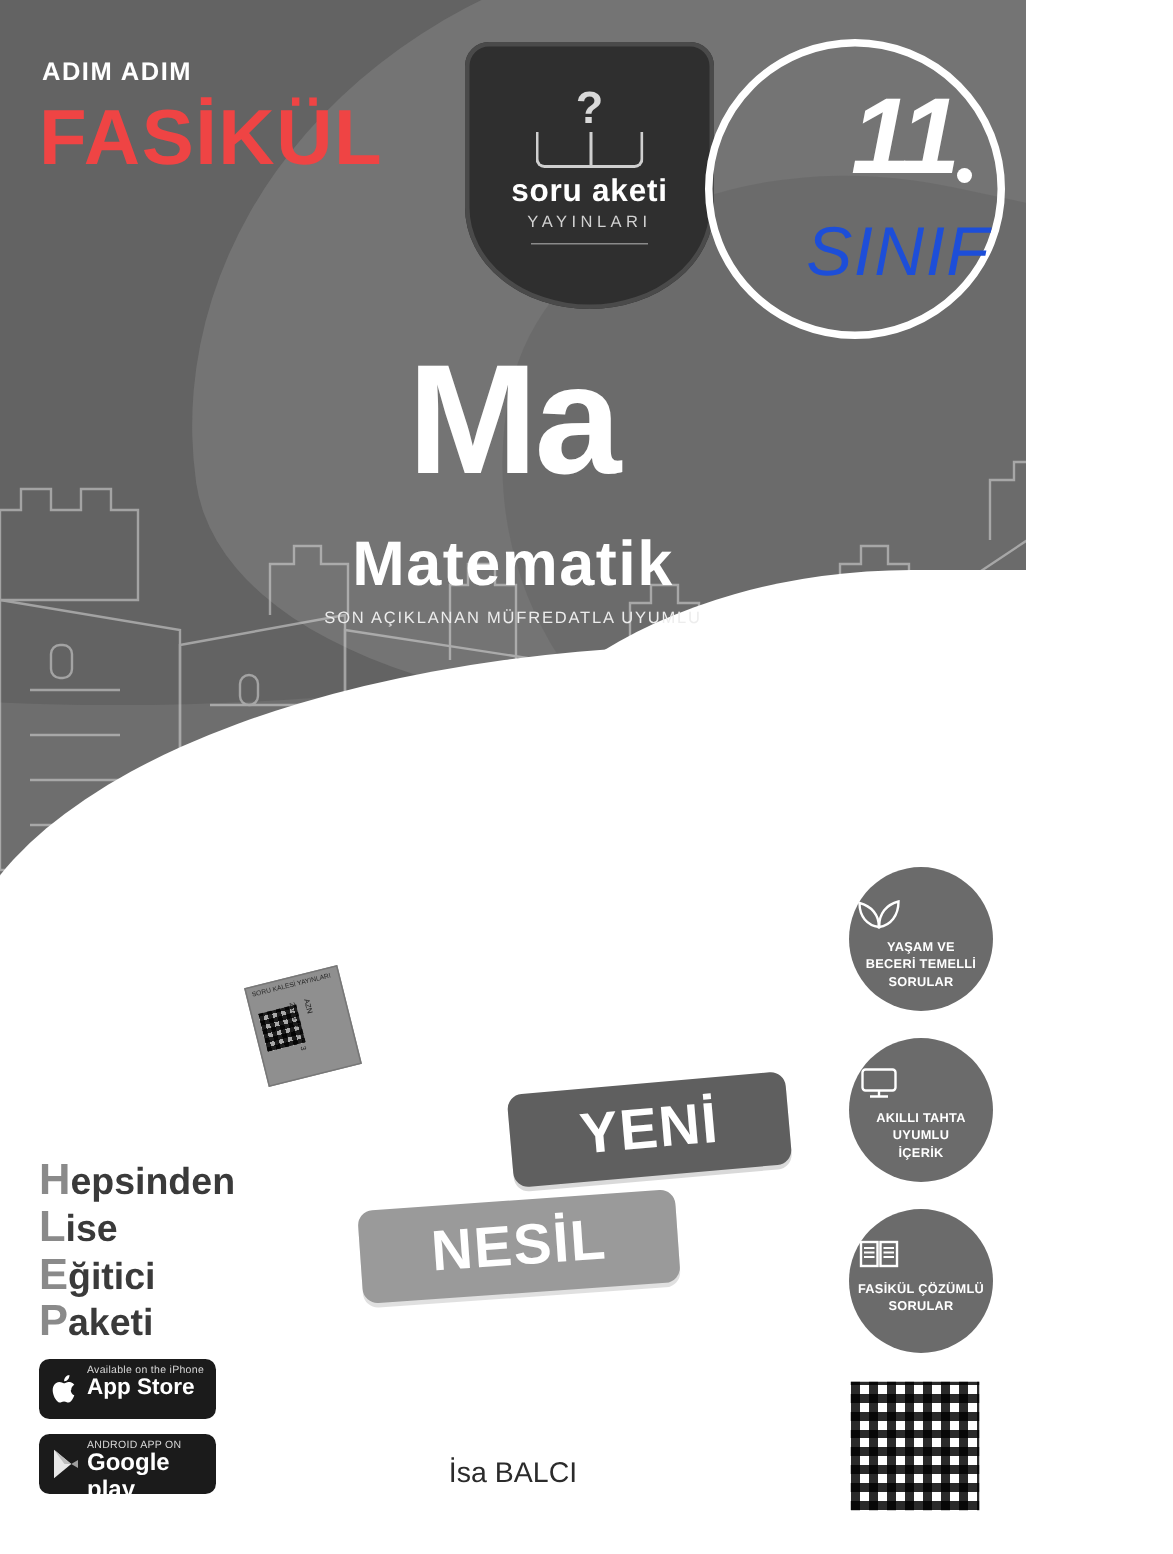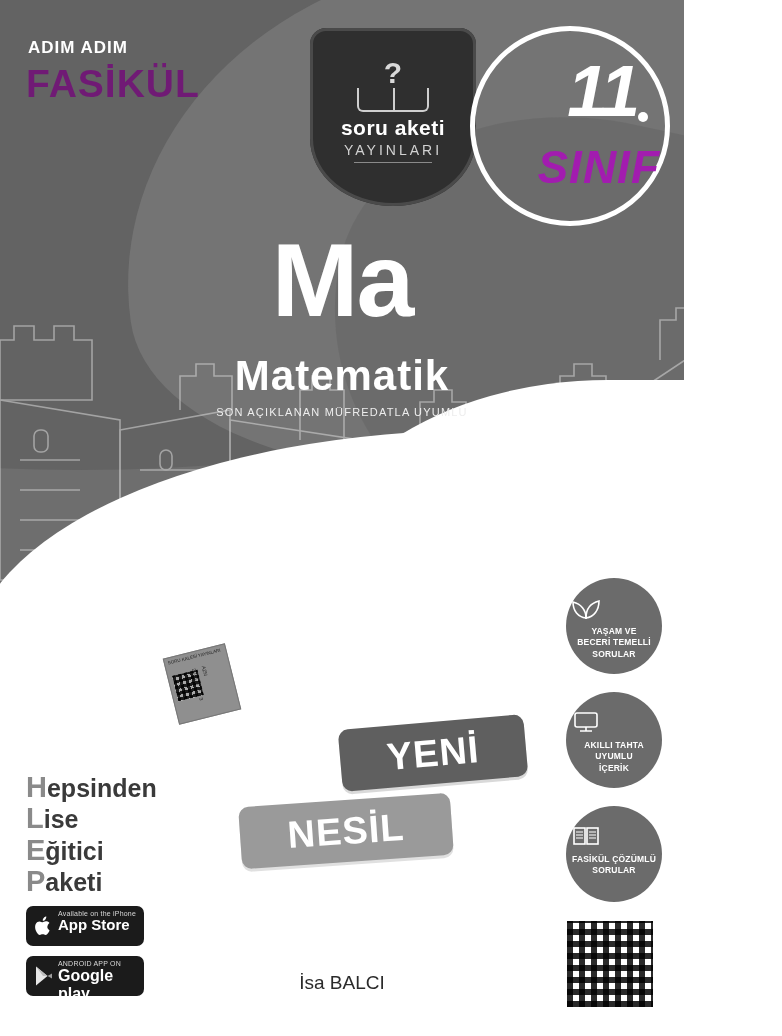--- a/index.html
+++ b/index.html
@@ -79,22 +79,22 @@
     position: absolute;
     left: 28px; top: 38px;
     color: #ffffff;
     font-size: 17px;
     font-weight: bold;
     letter-spacing: 1px;
   }
   .fasikul {
     position: absolute;
     left: 26px; top: 62px;
-    color: #701a75;
-    font-size: 39px;
+    color: #ef4444;
+    font-size: 52px;
     font-weight: bold;
     letter-spacing: 1px;
   }
 
   
   .badge {
     position: absolute;
     left: 310px; top: 28px;
     width: 166px; height: 178px;
   }
@@ -136,21 +136,21 @@
     color: #ffffff;
     font-size: 21px;
     font-weight: bold;
     letter-spacing: .5px;
   }
   .badge-sub {
     position: absolute;
     left: 0; right: 0; top: 114px;
     text-align: center;
     color: #d2d2d2;
-    font-size: 14px;
+    font-size: 11px;
     letter-spacing: 3px;
   }
   .badge-rule {
     position: absolute;
     left: 44px; right: 44px; top: 134px;
     height: 1px;
     background: #8a8a8a;
   }
 
   
@@ -173,23 +173,23 @@
   .grade-dot {
     position: absolute;
     right: 36px; top: 112px;
     width: 10px; height: 10px;
     border-radius: 50%;
     background: #ffffff;
   }
   .grade-label {
     position: absolute;
     right: 24px; top: 140px;
-    color: #a21caf;
+    color: #1d4ed8;
     font-size: 46px;
-    font-weight: bold;
+    font-weight: normal;
     font-style: italic;
     letter-spacing: 1px;
   }
 
   
   .subject-short {
     position: absolute;
     left: 0; right: 0; top: 228px;
     text-align: center;
     color: #ffffff;

